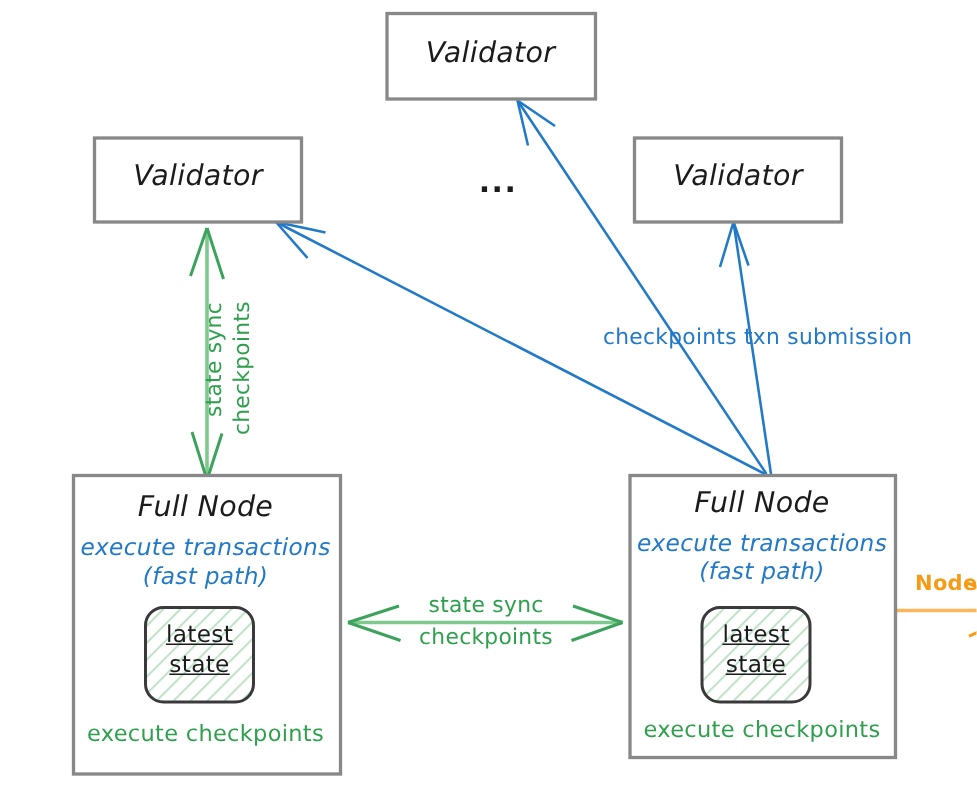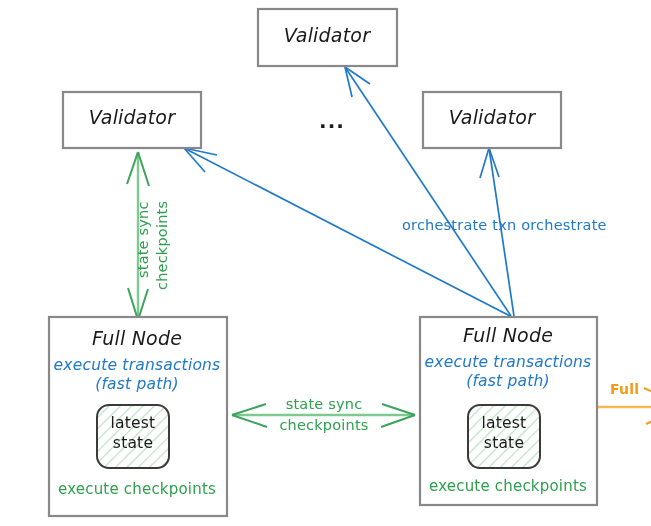--- a/index.html
+++ b/index.html
@@ -61,20 +61,21 @@
     font-style: italic;
   }
   .body-green {
     font-size: 15px;
     text-align: right;
   }
   .state-text {
     font-size: 15.5px;
     text-align: left;
     line-height: 1.25;
+    text-decoration: underline;
   }
   .edge-green {
     font-size: 14.5px;
     text-align: center;
     line-height: 1.22;
   }
   .edge-blue {
     font-size: 14.5px;
   }
   .edge-orange {
@@ -165,34 +166,34 @@
   <div class="lbl title-text t-black center-x" style="left:93px; top:107px;">Validator</div>
 
   <div class="lbl title-text t-black center-x" style="left:453px; top:107px;">Validator</div>
 
   <div class="lbl ellipsis-text t-black center-x" style="left:293px; top:110px;">...</div>
 
   <div class="lbl vert-green t-green" style="left:95px; top:278px;">state sync</div>
 
   <div class="lbl vert-green t-green" style="left:114px; top:290px;">checkpoints</div>
 
-  <div class="lbl edge-blue t-blue" style="left:363px; top:217px;">orchestrate txn orchestrate</div>
+  <div class="lbl edge-blue t-blue" style="left:363px; top:217px;">checkpoints txn submission</div>
 
   <div class="lbl title-text t-black center-x" style="left:98px; top:328px;">Full Node</div>
   <div class="lbl body-blue t-blue center-x" style="left:98px; top:357px;">execute transactions</div>
   <div class="lbl body-blue t-blue center-x" style="left:98px; top:376px;">(fast path)</div>
   <div class="lbl state-text t-black center-x" style="left:94px; top:414px;">latest</div>
   <div class="lbl state-text t-black center-x" style="left:94px; top:434px;">state</div>
   <div class="lbl body-green t-green center-x" style="left:98px; top:481px;">execute checkpoints</div>
 
   <div class="lbl title-text t-black center-x" style="left:469px; top:325px;">Full Node</div>
   <div class="lbl body-blue t-blue center-x" style="left:469px; top:354px;">execute transactions</div>
   <div class="lbl body-blue t-blue center-x" style="left:469px; top:373px;">(fast path)</div>
   <div class="lbl state-text t-black center-x" style="left:465px; top:414px;">latest</div>
   <div class="lbl state-text t-black center-x" style="left:465px; top:434px;">state</div>
   <div class="lbl body-green t-green center-x" style="left:469px; top:478px;">execute checkpoints</div>
 
   <div class="lbl edge-green t-green center-x" style="left:285px; top:396px;">state sync</div>
   <div class="lbl edge-green t-green center-x" style="left:285px; top:417px;">checkpoints</div>
 
-  <div class="lbl edge-orange t-orange" style="left:571px; top:382px;">Full</div>
+  <div class="lbl edge-orange t-orange" style="left:571px; top:382px;">Node</div>
 
 </div>
 
 </body></html>

